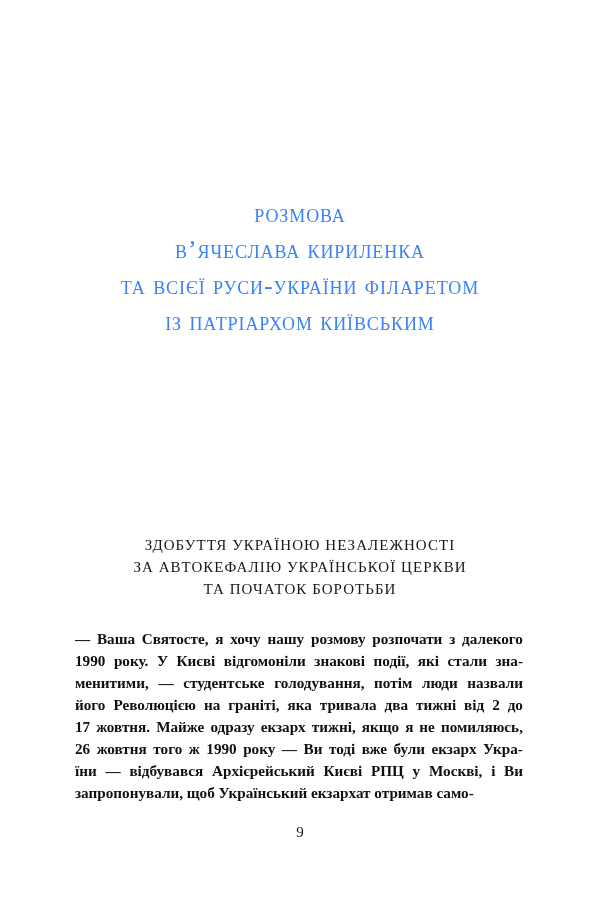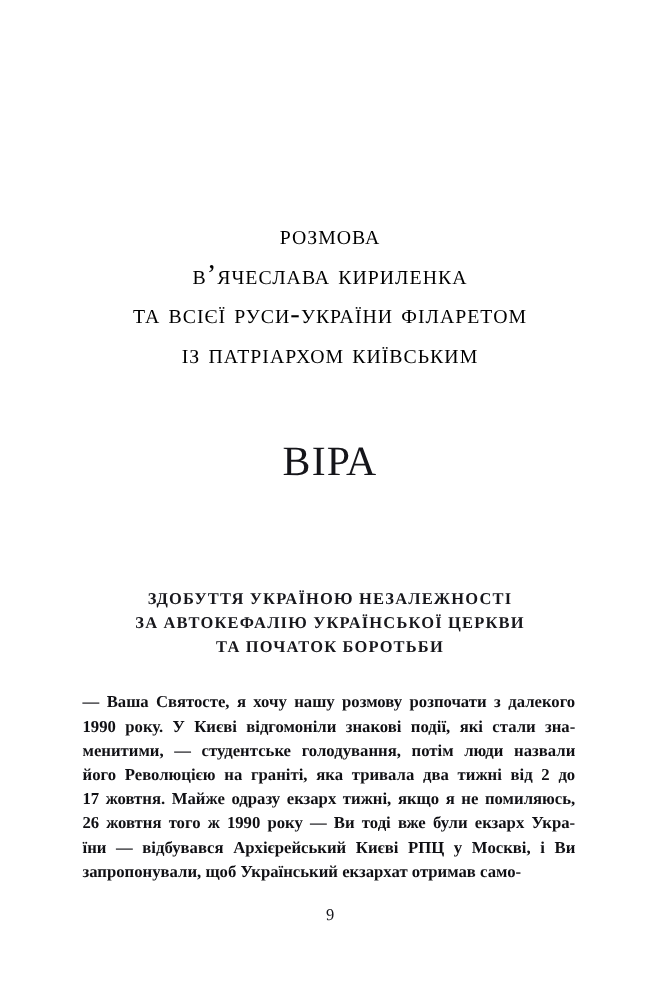--- a/index.html
+++ b/index.html
@@ -29,21 +29,21 @@
     left: 0;
     top: 196px;
     width: 600px;
     text-align: center;
   }
   .title-line {
     font-family: "Liberation Serif", "DejaVu Serif", serif;
     font-variant: small-caps;
     text-transform: lowercase;
     font-weight: 400;
-    color: #000000;
+    color: #3b82f6;
     letter-spacing: 0.035em;
     white-space: nowrap;
   }
   .title-line.l1 { font-size: 26px; line-height: 36px; }
   .title-line.l2 { font-size: 26px; line-height: 36px; }
   .title-line.l3 { font-size: 26px; line-height: 36px; }
   .title-line.l4 { font-size: 26px; line-height: 36px; }
 
   
   .main-title {
@@ -66,21 +66,21 @@
     position: absolute;
     left: 0;
     top: 534px;
     width: 600px;
     text-align: center;
   }
   .subtitle-line {
     font-family: "Liberation Serif", "DejaVu Serif", serif;
     font-size: 15px;
     line-height: 22px;
-    font-weight: 700;
+    font-weight: 400;
     letter-spacing: 0.07em;
     color: #17171c;
     white-space: nowrap;
   }
 
   
   .body-block {
     position: absolute;
     left: 75px;
     top: 628px;
@@ -122,21 +122,20 @@
 
 <div class="page">
 
   <div class="title-block">
     <div class="title-line l1">Розмова</div>
     <div class="title-line l2">В’ячеслава Кириленка</div>
     <div class="title-line l4">та всієї Руси-України Філаретом</div>
     <div class="title-line l3">із Патріархом Київським</div>
   </div>
 
-  <div class="main-title">ВІРА</div>
 
   <div class="subtitle-block">
     <div class="subtitle-line">ЗДОБУТТЯ УКРАЇНОЮ НЕЗАЛЕЖНОСТІ</div>
     <div class="subtitle-line">ЗА АВТОКЕФАЛІЮ УКРАЇНСЬКОЇ ЦЕРКВИ</div>
     <div class="subtitle-line">ТА ПОЧАТОК БОРОТЬБИ</div>
   </div>
 
   <div class="body-block">
     <div class="body-line">
         <span>—</span>

